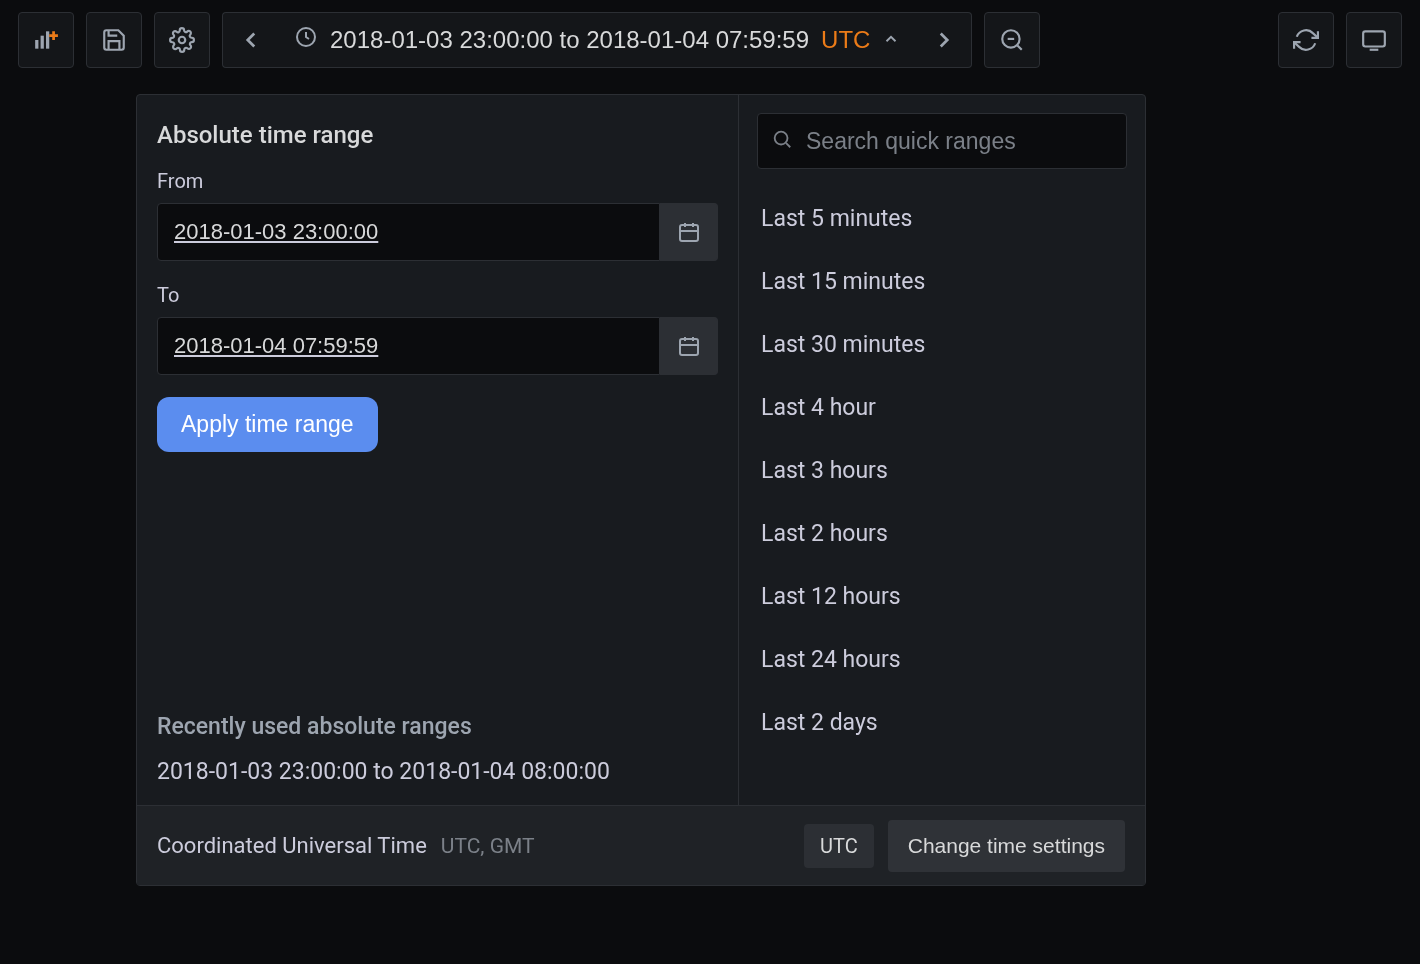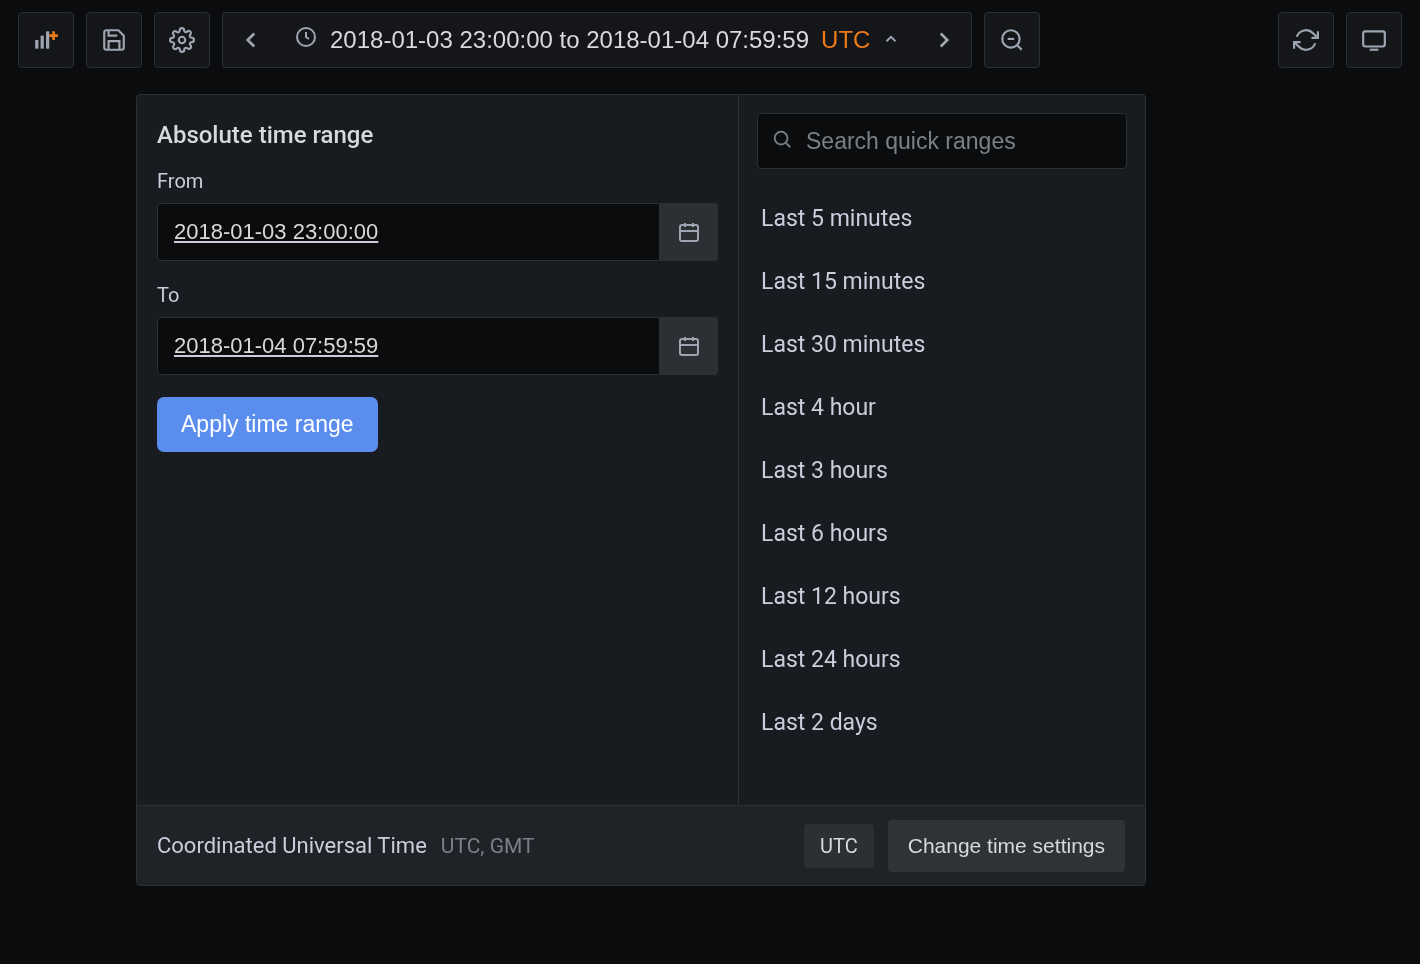--- a/index.html
+++ b/index.html
@@ -117,21 +117,21 @@
     align-items: center;
     justify-content: center;
     cursor: pointer;
     color: #9da5b0;
   }
   .cal-btn svg { width: 24px; height: 24px; }
   .apply-btn {
     background: #5b8def;
     color: #fff;
     border: none;
-    border-radius: 7px;
+    border-radius: 12px;
     font-size: 23px;
     font-weight: 500;
     padding: 14px 24px;
     cursor: pointer;
     align-self: flex-start;
   }
   .recent {
     margin-top: auto;
   }
   .recent h4 {
@@ -334,39 +334,43 @@
               <rect x="3" y="5" width="18" height="16" rx="2"></rect>
               <line x1="16" y1="3" x2="16" y2="7"></line>
               <line x1="8" y1="3" x2="8" y2="7"></line>
               <line x1="3" y1="11" x2="21" y2="11"></line>
             </svg>
         </button>
       </div>
 
       <button class="apply-btn">Apply time range</button>
 
+      <div class="recent">
+        <h4>Recently used absolute ranges</h4>
+        <div class="recent-item">2018-01-03 23:00:00 to 2018-01-04 08:00:00</div>
+      </div>
     </div>
 
     <div class="right-pane">
       <div class="search-box">
         <span class="sicon">
           <svg viewBox="0 0 24 24" fill="none" stroke="currentColor" stroke-width="2">
               <circle cx="11" cy="11" r="7"></circle>
               <line x1="21" y1="21" x2="16.5" y2="16.5"></line>
             </svg>
         </span>
         <input type="text" placeholder="Search quick ranges" style="">
       </div>
       <div class="quick-list">
         <div class="quick-item">Last 5 minutes</div>
         <div class="quick-item">Last 15 minutes</div>
         <div class="quick-item">Last 30 minutes</div>
         <div class="quick-item">Last 4 hour</div>
         <div class="quick-item">Last 3 hours</div>
-        <div class="quick-item">Last 6 hours</div>
+        <div class="quick-item">Last 2 hours</div>
         <div class="quick-item">Last 12 hours</div>
         <div class="quick-item">Last 24 hours</div>
         <div class="quick-item">Last 2 days</div>
       </div>
     </div>
   </div>
 
   <div class="footer">
     <span class="tzname">Coordinated Universal Time</span>
     <span class="tzsub">UTC, GMT</span>

